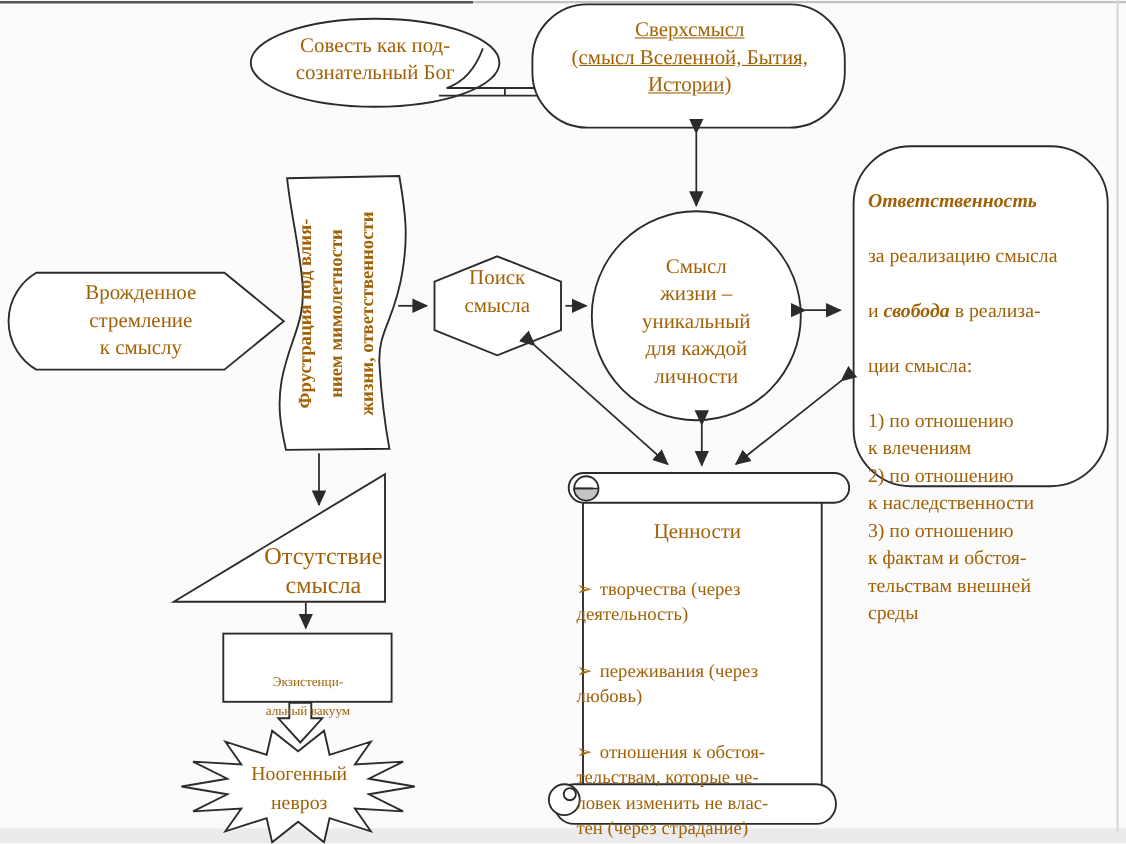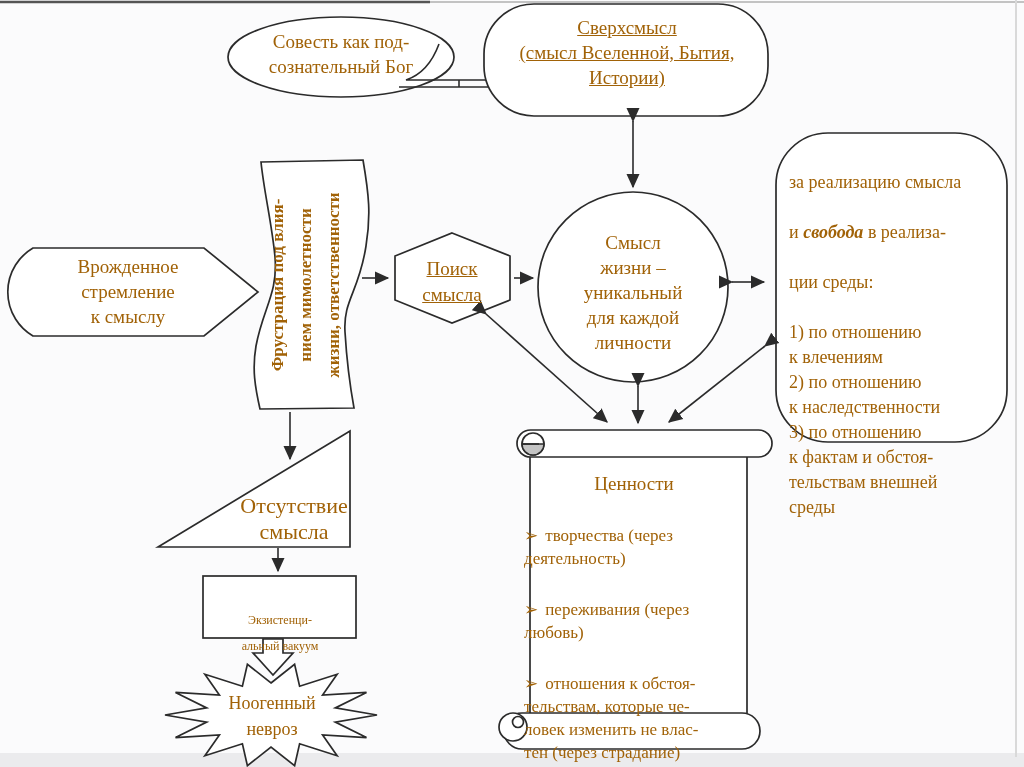--- a/index.html
+++ b/index.html
@@ -98,33 +98,34 @@
 Истории)</div>
 
   <div class="txt center" style="left:18px; top:254px; width:220px;">Врожденное
 стремление
 к смыслу</div>
 
   <div class="txt center ribbon-text" style="left:188px; top:241px; width:240px; height:88px;">Фрустрация под влия-
 нием мимолетности
 жизни, ответственности</div>
 
-  <div class="txt center" style="left:392px; top:256px; width:120px; line-height:26px;text-decoration:underline;">Поиск
+  <div class="txt center" style="left:392px; top:240px; width:120px; line-height:26px;">Поиск
 смысла</div>
 
   <div class="txt center" style="left:543px; top:230px; width:180px;">Смысл
 жизни –
 уникальный
 для каждой
 личности</div>
 
   <div class="txt resp-block" style="left:789px; top:145px; width:215px;">
+    <div class="bi">Ответственность</div>
     <div>за реализацию смысла</div>
     <div><span>и </span><span class="bi">свобода</span><span> в реализа-</span></div>
-    <div>ции среды:</div>
+    <div>ции смысла:</div>
     <div class="pre">1) по отношению
 к влечениям
 2) по отношению
 к наследственности
 3) по отношению
 к фактам и обстоя-
 тельствам внешней
 среды</div>
   </div>
 

